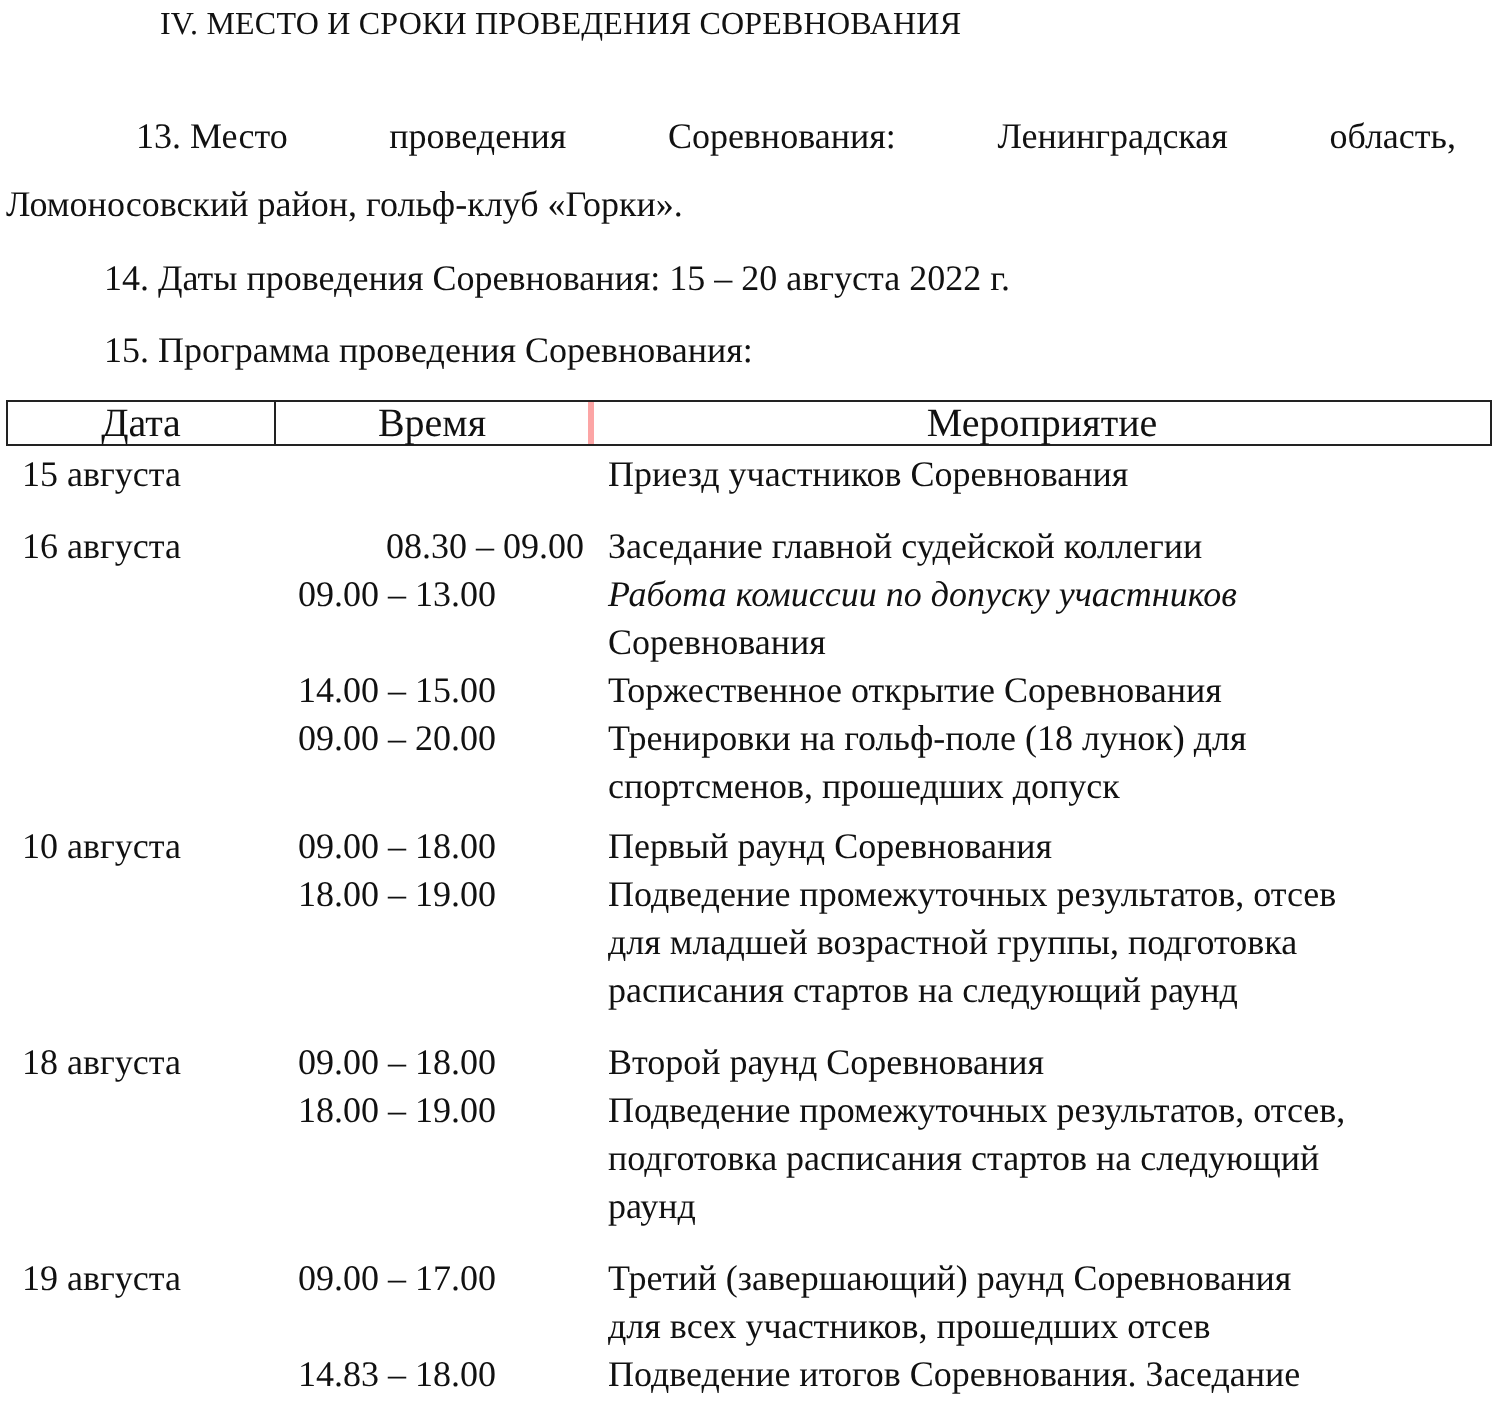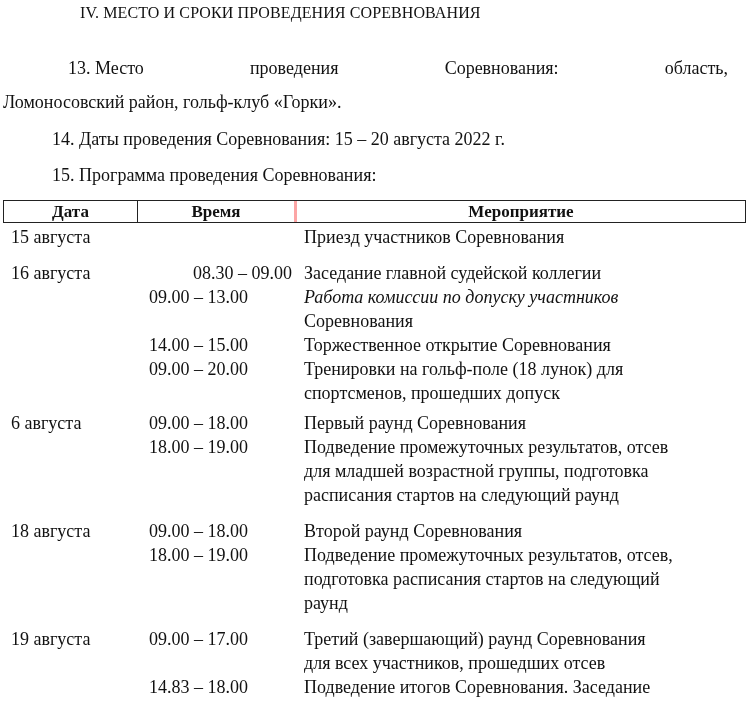--- a/index.html
+++ b/index.html
@@ -6,39 +6,40 @@
   body { width:750px; height:711px; position:relative; overflow:hidden;
          font-family:"Liberation Serif", serif; color:#111; font-size:18px; }
   .abs { position:absolute; white-space:nowrap; }
   .heading { left:80px; top:4px; font-size:16px; letter-spacing:0.1px; }
   .p13a { left:68px; top:58px; width:660px; display:flex; justify-content:space-between; }
   .p13b { left:3px; top:92px; }
   .p14 { left:52px; top:129px; }
   .p15 { left:52px; top:165px; }
   .tbl-head { position:absolute; left:3px; top:200px; width:743px; height:23px;
               border:1px solid #222; display:flex; box-sizing:border-box; }
-  .th { font-weight:bold; text-align:center; font-size:17px; line-height:22px; }
+  .th { font-weight:normal; text-align:center; font-size:20px; line-height:22px; }
   .th.c1 { width:133px; border-right:1px solid #222; }
   .th.c2 { width:156px; border-right:3px solid #fca5a5; }
   .th.c3 { flex:1; }
   .row { position:absolute; left:0; width:750px; }
   .date { position:absolute; left:11px; }
   .time { position:absolute; left:149px; top:0; }
   .event { position:absolute; left:304px; top:0; width:440px; white-space:normal; line-height:24px; }
   .line { line-height:24px; height:24px; }
 </style>
 </head>
 <body>
 
 <div class="abs heading">IV. МЕСТО И СРОКИ ПРОВЕДЕНИЯ СОРЕВНОВАНИЯ</div>
 
 <div class="abs p13a">
   <span>13. Место</span>
   <span>проведения</span>
   <span>Соревнования:</span>
+  <span>Ленинградская</span>
   <span>область,</span>
 </div>
 <div class="abs p13b">Ломоносовский район, гольф-клуб «Горки».</div>
 <div class="abs p14">14. Даты проведения Соревнования: 15 – 20 августа 2022 г.</div>
 <div class="abs p15">15. Программа проведения Соревнования:</div>
 
 <div class="tbl-head">
   <div class="th c1">Дата</div>
   <div class="th c2">Время</div>
   <div class="th c3">Мероприятие</div>
@@ -57,21 +58,21 @@
       <div class="time line" style="top: 24px;">09.00 – 13.00</div>
       <div class="event line" style="top: 24px; font-style: italic;">Работа комиссии по допуску участников</div>
       <div class="event line" style="top: 48px;">Соревнования</div>
       <div class="time line" style="top: 72px;">14.00 – 15.00</div>
       <div class="event line" style="top: 72px;">Торжественное открытие Соревнования</div>
       <div class="time line" style="top: 96px;">09.00 – 20.00</div>
       <div class="event line" style="top: 96px;">Тренировки на гольф-поле (18 лунок) для</div>
       <div class="event line" style="top: 120px;">спортсменов, прошедших допуск</div>
     </div>
     <div class="row" style="top: 411px;">
-      <div class="date line">6 августа</div>
+      <div class="date line">10 августа</div>
       <div class="time line" style="top: 0px;">09.00 – 18.00</div>
       <div class="event line" style="top: 0px;">Первый раунд Соревнования</div>
       <div class="time line" style="top: 24px;">18.00 – 19.00</div>
       <div class="event line" style="top: 24px;">Подведение промежуточных результатов, отсев</div>
       <div class="event line" style="top: 48px;">для младшей возрастной группы, подготовка</div>
       <div class="event line" style="top: 72px;">расписания стартов на следующий раунд</div>
     </div>
     <div class="row" style="top: 519px;">
       <div class="date line">18 августа</div>
       <div class="time line" style="top: 0px;">09.00 – 18.00</div>

